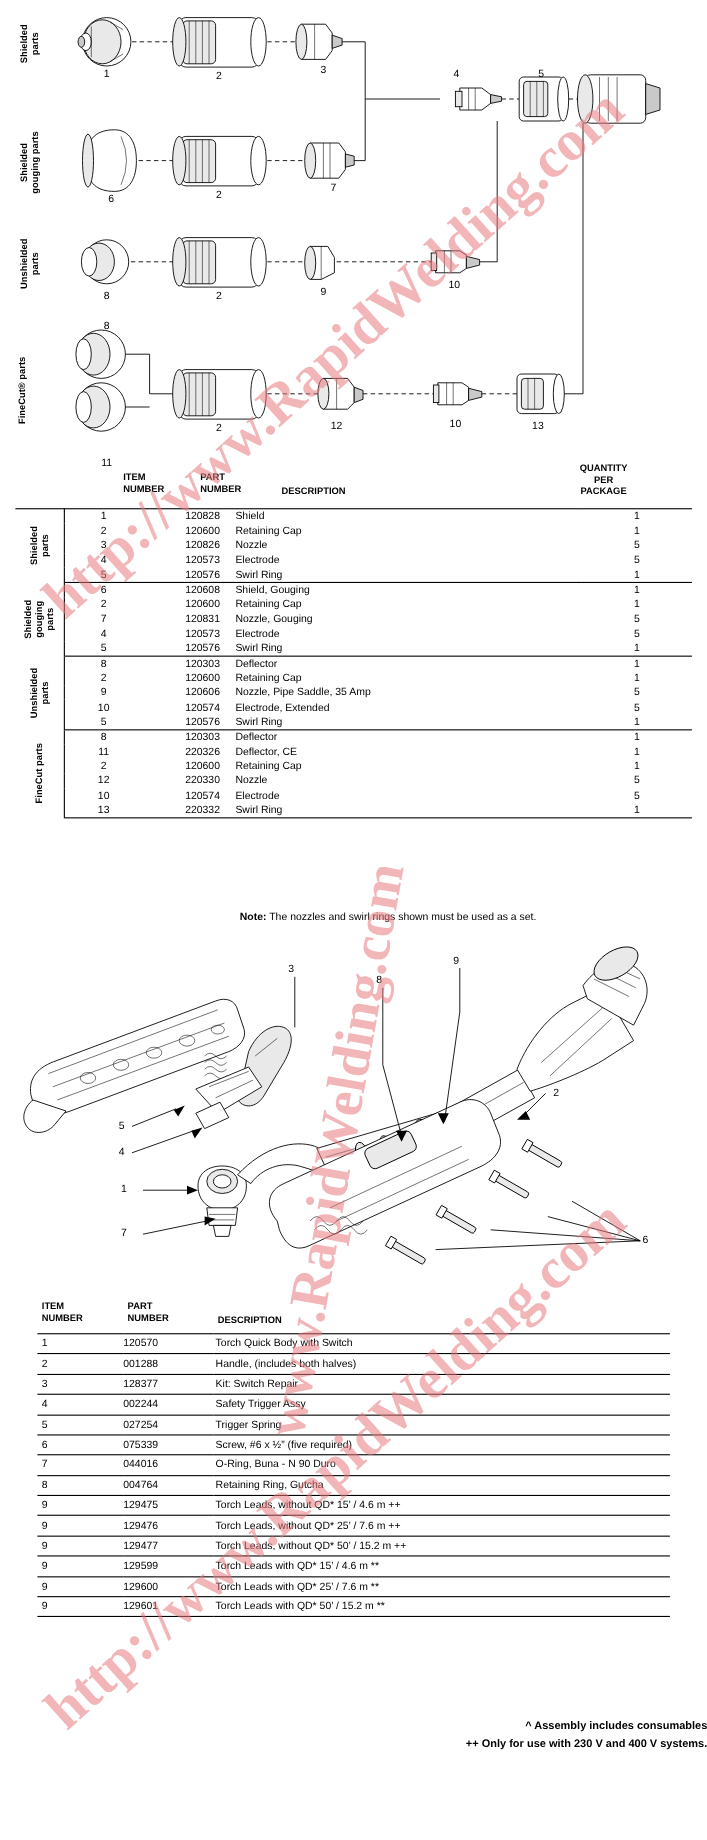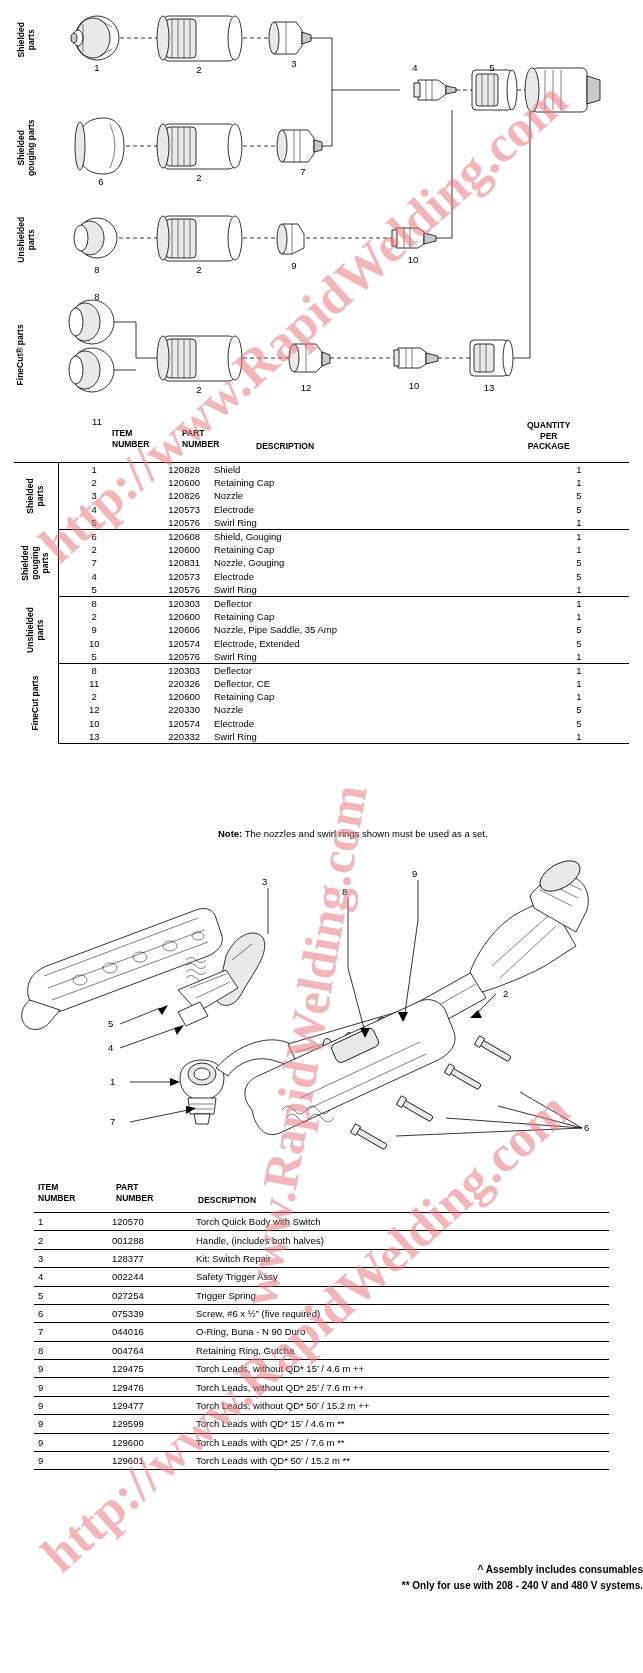--- a/index.html
+++ b/index.html
@@ -721,20 +721,20 @@
       <td class="d-item">9</td>
       <td class="d-part">129601</td>
       <td class="d-desc">Torch Leads with QD* 50’ / 15.2 m **</td>
     </tr>
   </tbody>
     </table>
 </div>
 
 <div class="footnotes">
   <div>^ Assembly includes consumables</div>
-  <div>** Only for use with 208 - 240 V and 480 V systems.</div>
+  <div>++ Only for use with 230 V and 400 V systems.</div>
 </div>
 
 <div class="watermark">
   <div class="wm-text wm1">http://www.RapidWelding.com</div>
   <div class="wm-text wm2">http://www.RapidWelding.com</div>
   <div class="wm-text wm3">www.RapidWelding.com</div>
 </div>
 
 </body></html>

